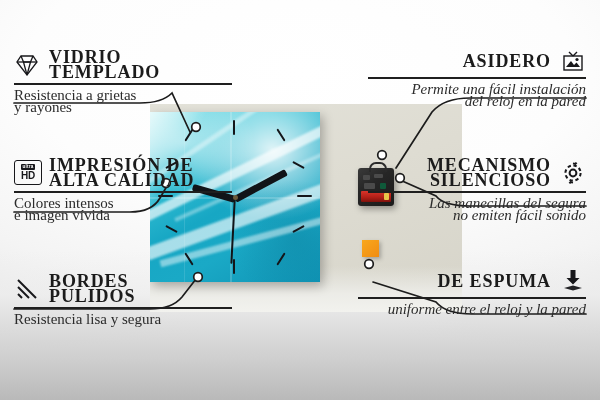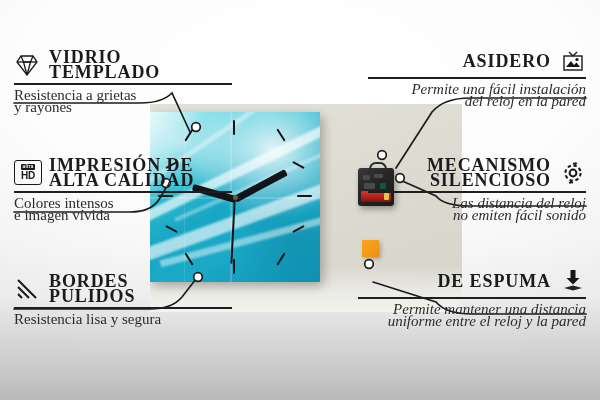--- a/index.html
+++ b/index.html
@@ -260,35 +260,34 @@
         <svg viewBox="0 0 26 26">
             <g fill="none" stroke="currentColor" stroke-width="2">
           <path d="M13 3.4 L15.4 4 L16.6 2.6 M13 22.6 L10.6 22 L9.4 23.4"></path>
           <circle cx="13" cy="13" r="7.6" stroke-dasharray="3.4 2.6"></circle>
           <circle cx="13" cy="13" r="3.4"></circle>
         </g>
           </svg>
       </span>
     </div>
     <div class="rule"></div>
-    <div class="desc">Las distancia del reloj</div>
+    <div class="desc">Las manecillas del segura</div>
     <div class="desc">no emiten fácil sonido</div>
   </div>
 
   <div class="feat right" style="left:358px;top:268px;width:228px;">
     <div class="head">
       <div>
         <div class="title">DE ESPUMA</div>
       </div>
       <span class="ico">
         <svg viewBox="0 0 26 26">
             <g fill="currentColor">
           <path d="M10.5 2 h5 v8 h4 L13 16.5 L6.5 10 h4 Z"></path>
           <path d="M13 17.4 L22 20 L13 22.6 L4 20 Z" opacity=".95"></path>
         </g>
           </svg>
       </span>
     </div>
     <div class="rule"></div>
-    <div class="desc">Permite mantener una distancia</div>
     <div class="desc">uniforme entre el reloj y la pared</div>
   </div>
 </div>
 
 </body></html>

